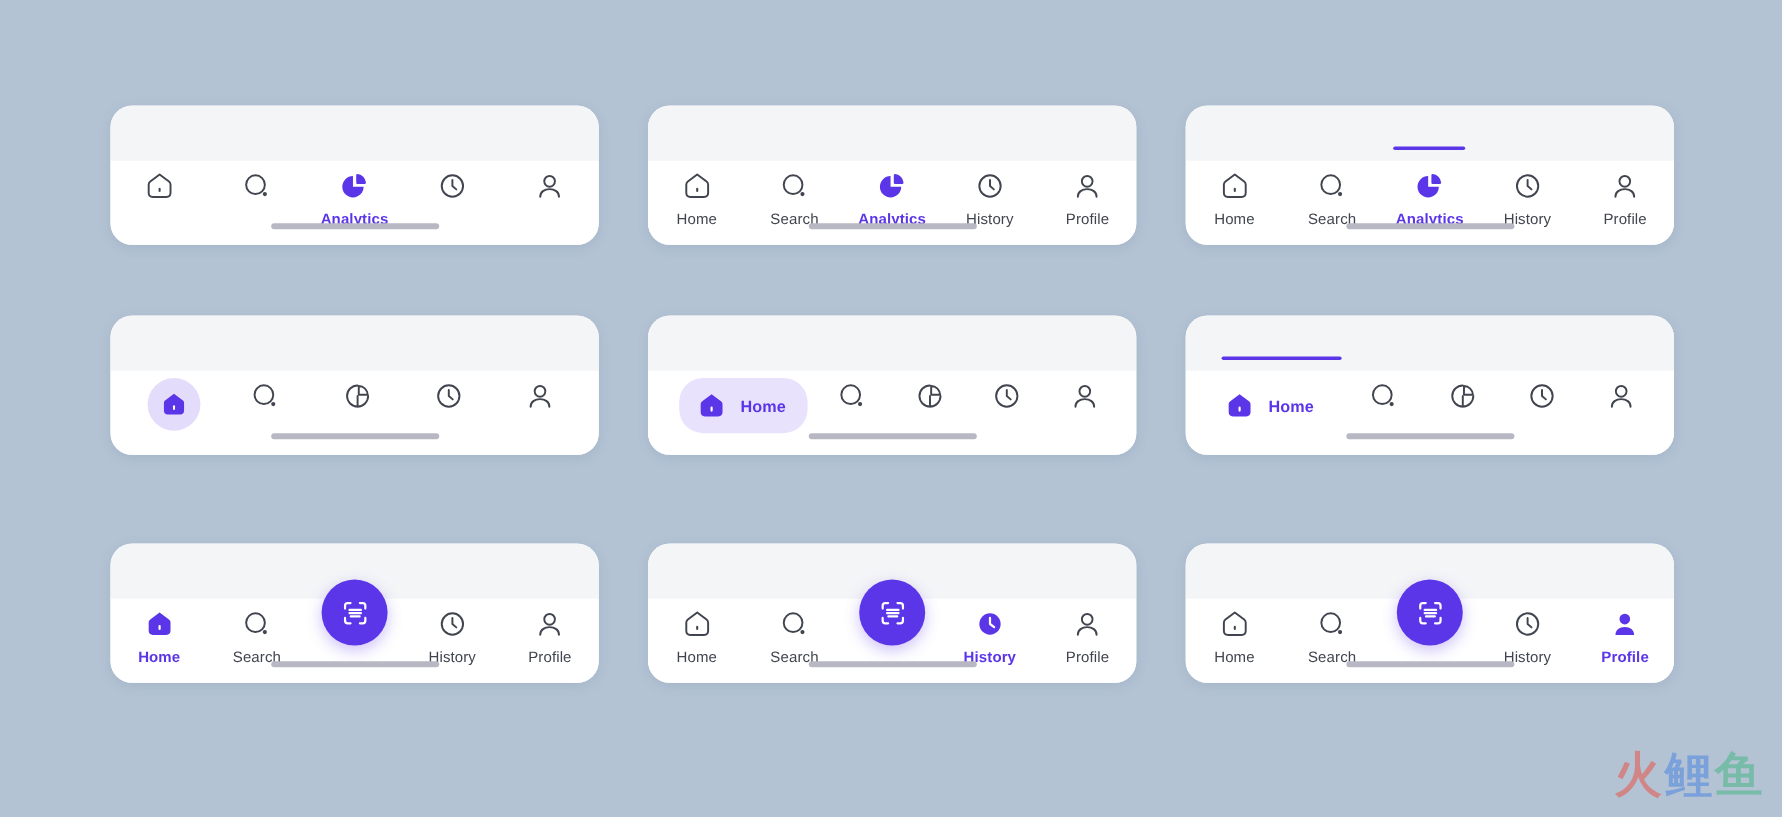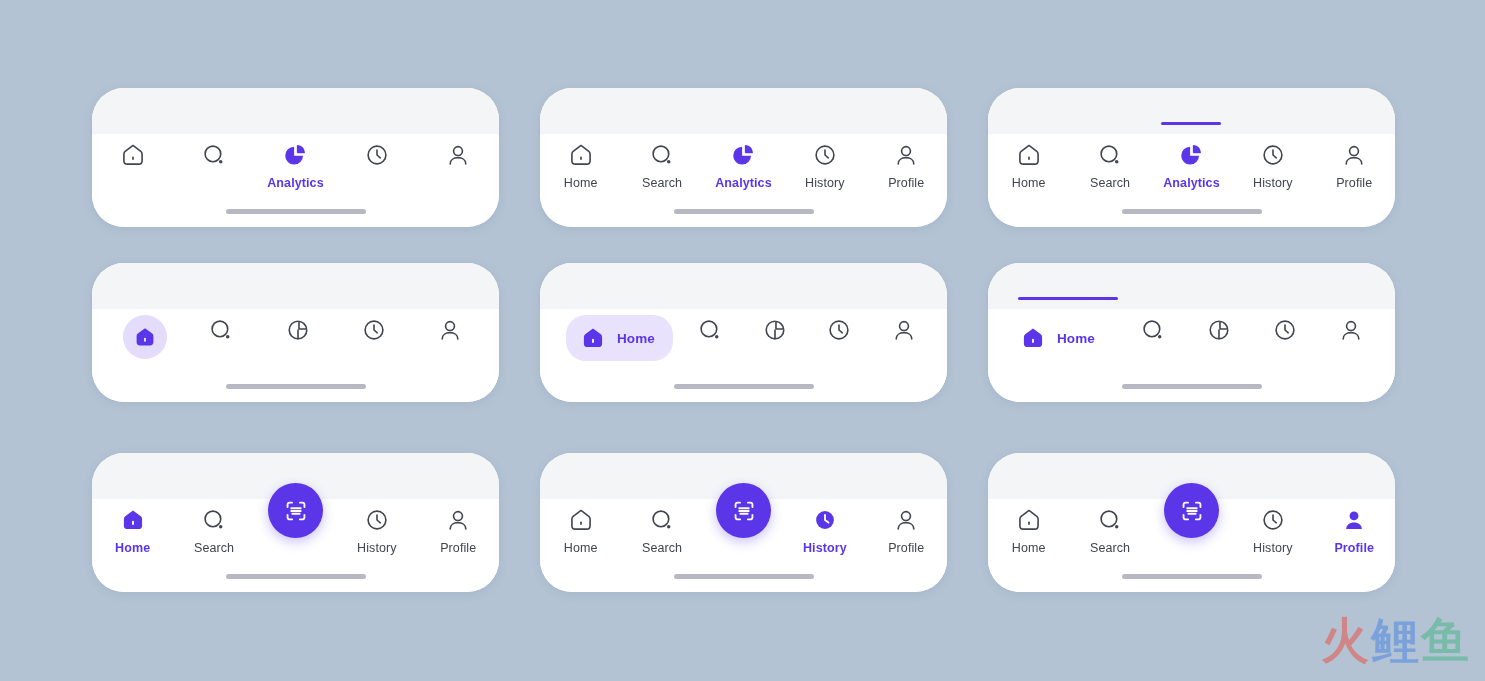--- a/index.html
+++ b/index.html
@@ -18,22 +18,22 @@
   #grid {
     position: absolute;
     left: 0; top: 0;
     width: 1485px;
     height: 681px;
   }
 
   .card {
     position: absolute;
     width: 407px;
-    height: 139px;
-    border-radius: 32px;
+    height: 116px;
+    border-radius: 18px;
     background: #ffffff;
     overflow: hidden;
     box-shadow: 0 2px 10px rgba(80,100,130,0.13);
   }
   .card-top {
     position: absolute;
     left: 0; top: 0;
     width: 100%;
     height: 46px;
     background: #f4f5f7;
@@ -178,21 +178,21 @@
     width: 140px;
     height: 5px;
     border-radius: 3px;
     background: #b7b8c4;
   }
 
   .watermark {
     position: absolute;
     right: 14px;
     bottom: 8px;
-    font-size: 48px;
+    font-size: 40px;
     font-weight: bold;
     letter-spacing: 2px;
     opacity: .55;
     font-family: "DejaVu Sans", sans-serif;
   }
   .wm-a { color: #e8534a; }
   .wm-b { color: #4f86e0; }
   .wm-c { color: #49b585; }
 
   svg { display: block; overflow: visible; }

